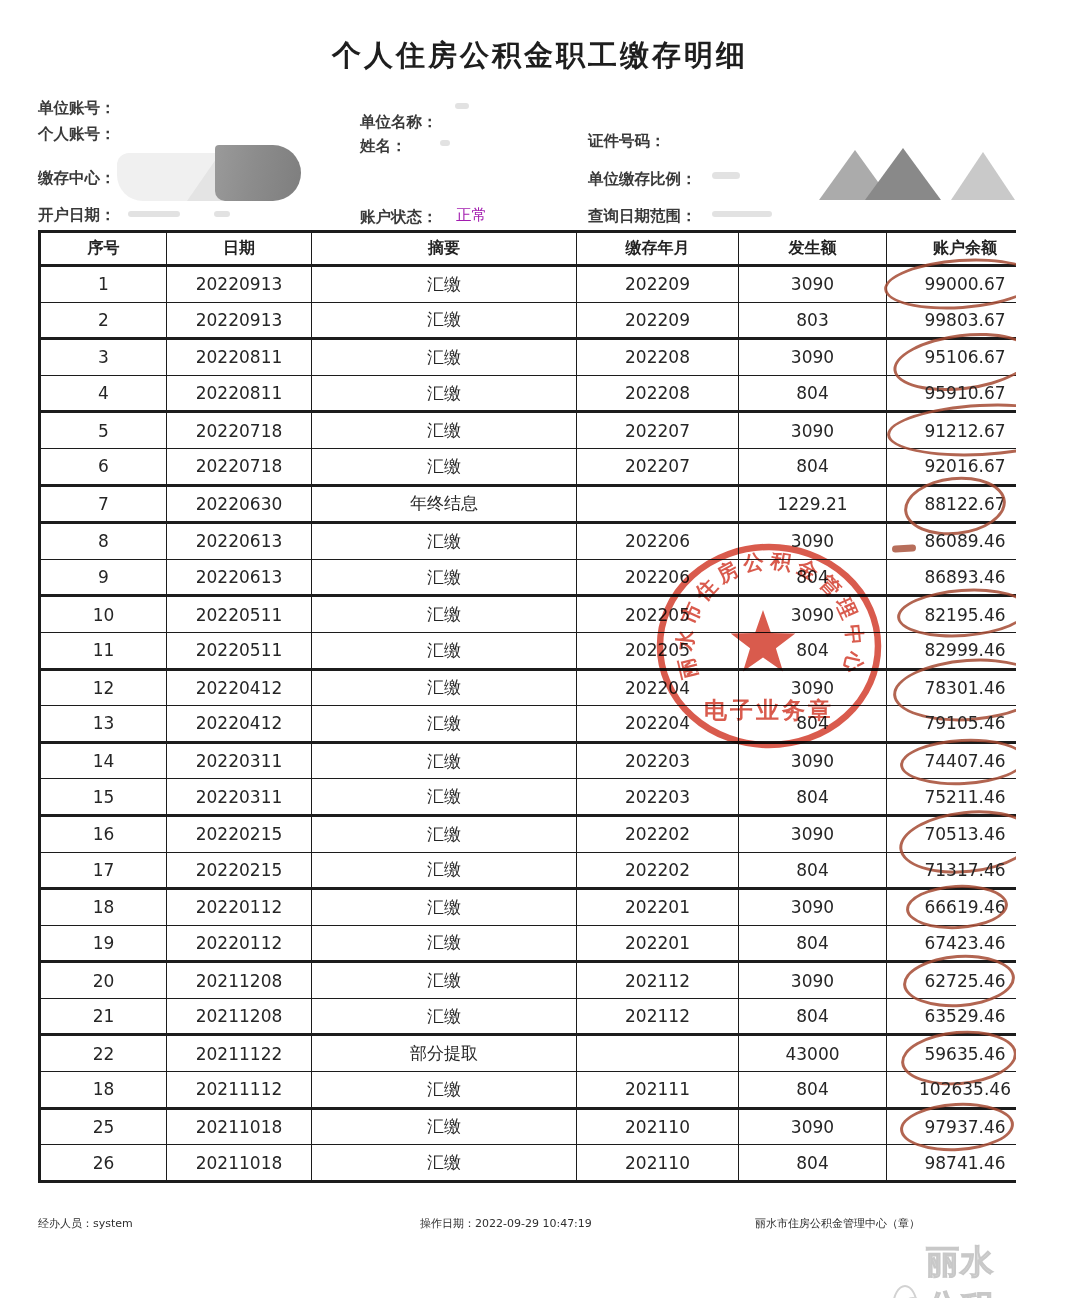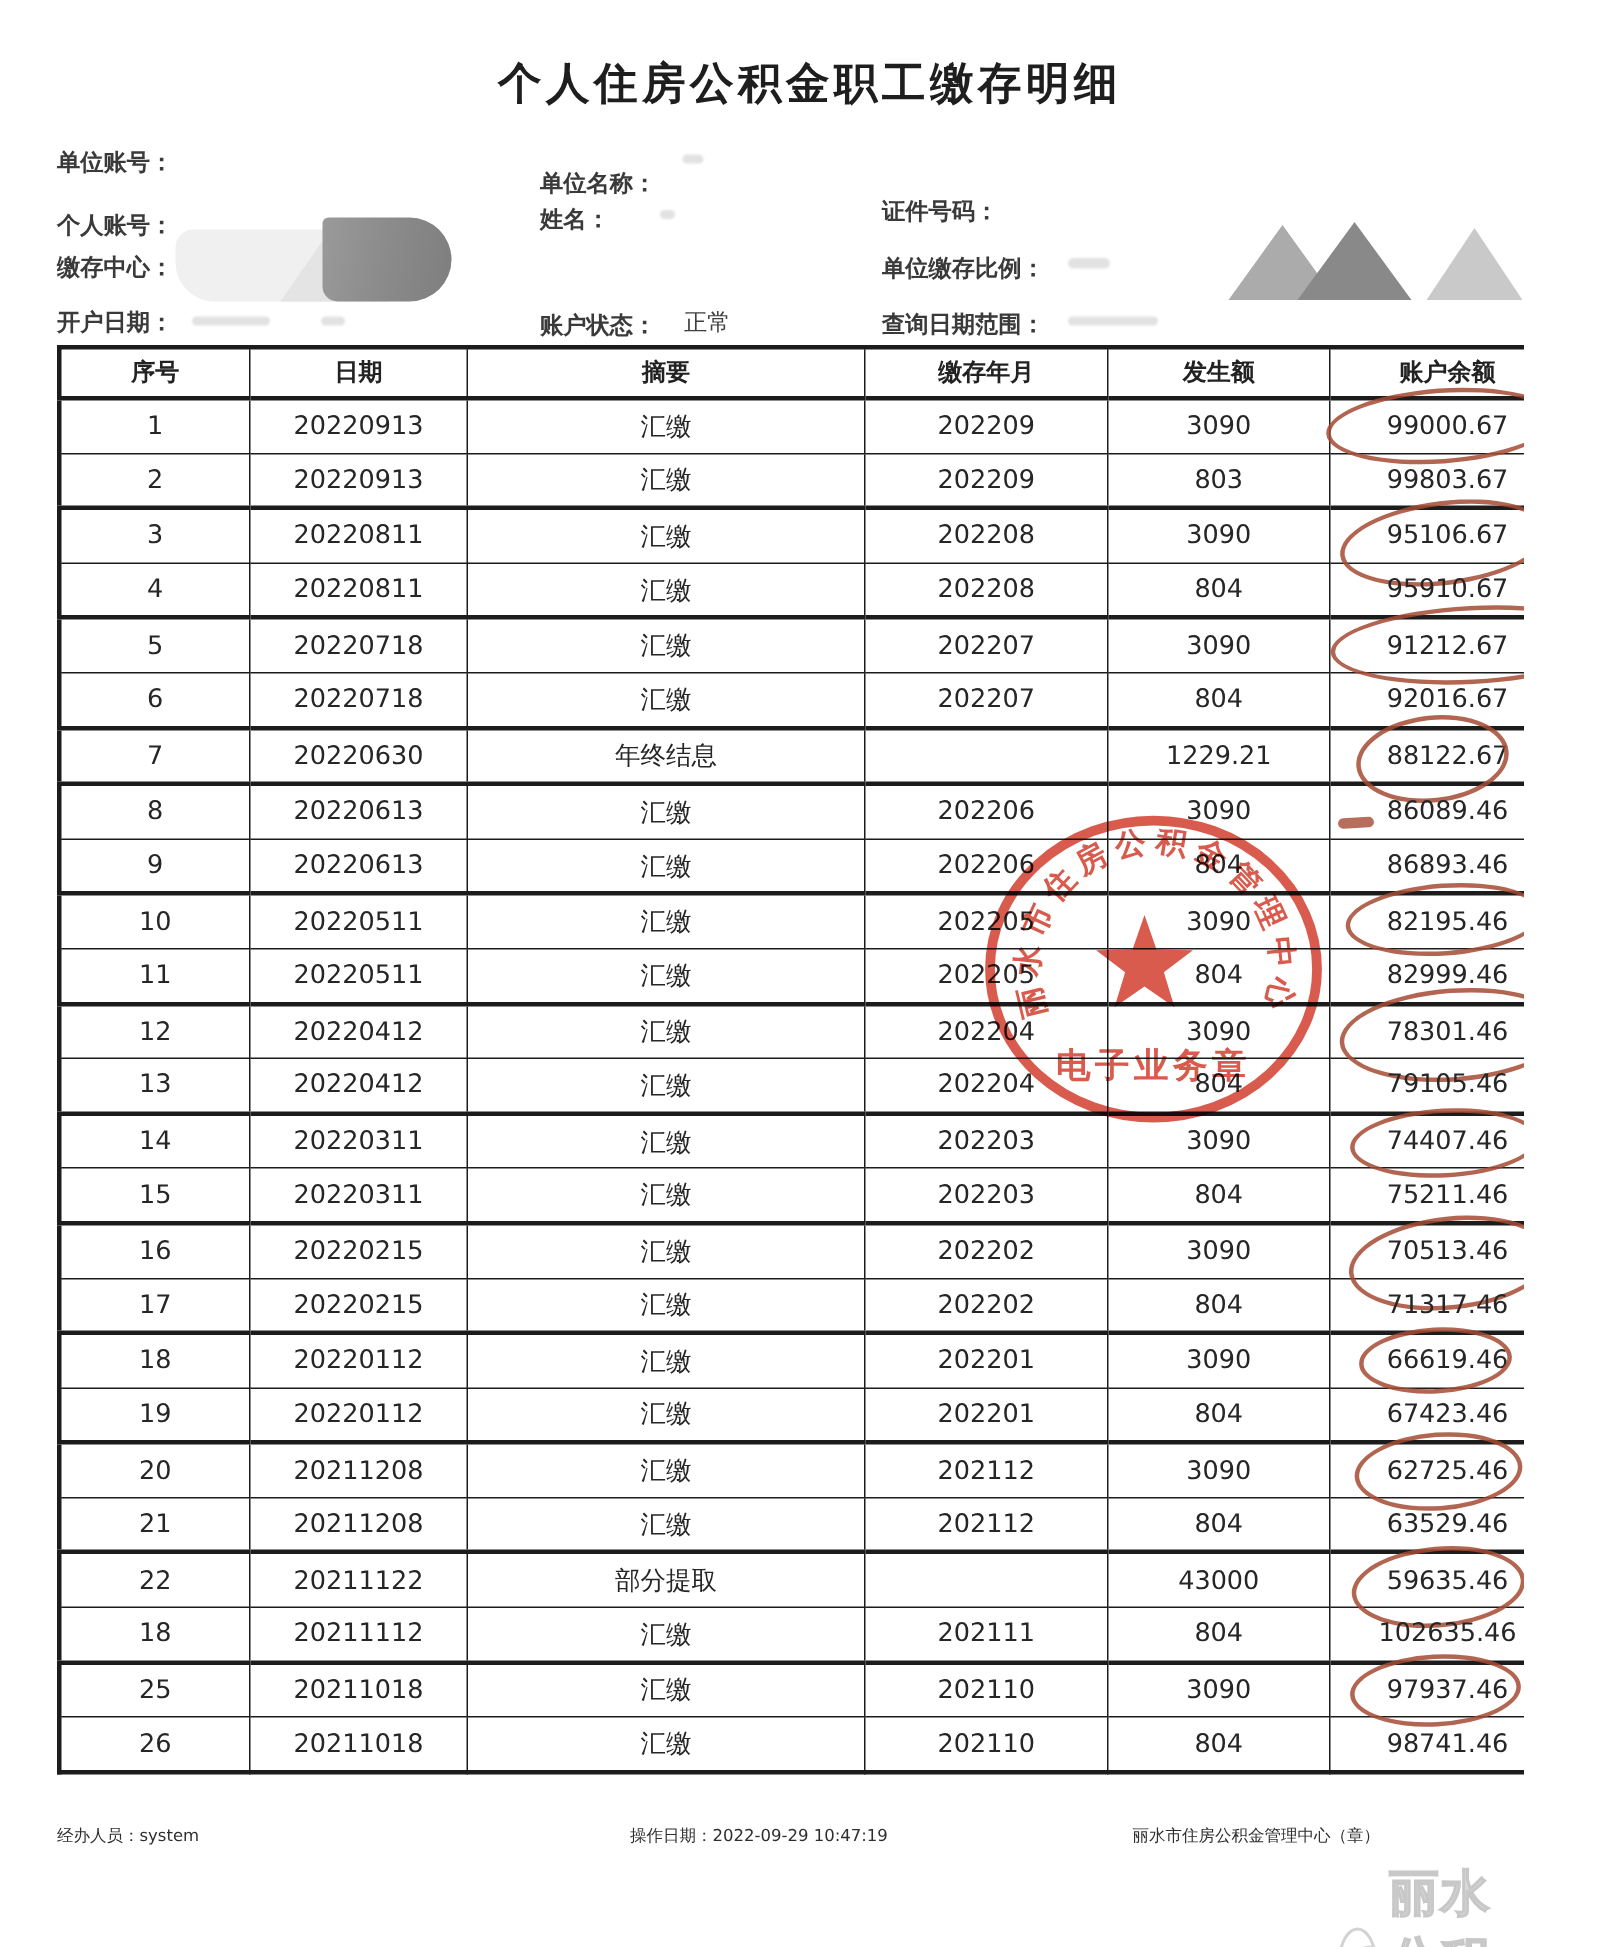--- a/index.html
+++ b/index.html
@@ -5,21 +5,21 @@
   :root{ --ann:#a54a32; --stamp:#d23b2b; --ink:#2b2b2b; --line:#1c1c1c; }
   html,body{margin:0;padding:0;background:#fff;}
   #page{position:relative;width:1016px;height:1298px;background:#fff;overflow:hidden;
         font-family:"DejaVu Sans","Liberation Sans",sans-serif;color:var(--ink);}
   .abs{position:absolute;}
   
   #doc-title{left:0;top:36px;width:1080px;text-align:center;font-size:29px;font-weight:700;
              letter-spacing:3px;color:#1e1e1e;}
   
   .lbl{font-size:15.5px;font-weight:600;color:#3a3a3a;white-space:nowrap;}
-  .val{font-size:15.5px;color:#404040;white-space:nowrap;}
+  .val{font-size:15.5px;color:#a21caf;white-space:nowrap;}
   
   .smudge{background:#cbcbcb;border-radius:4px;opacity:.55;filter:blur(.6px);}
   .tri{width:0;height:0;}
   
   #grid{position:absolute;left:38px;top:230px;width:1005px;border-collapse:collapse;table-layout:fixed;}
   #grid th,#grid td{border:1.6px solid var(--line);text-align:center;vertical-align:middle;
                     padding:0;overflow:visible;}
   #grid th{height:31px;font-size:16px;font-weight:600;color:#222;}
   #grid td{height:34.6px;font-size:17px;color:#262626;position:relative;}
   #grid{border:3px solid var(--line);}
@@ -45,21 +45,21 @@
 </head>
 <body>
 
 <div id="page">
 
   <div id="doc-title" class="abs">个人住房公积金职工缴存明细</div>
 
   <div>
     <span class="abs lbl" style="left:38px;top:98px">单位账号：</span>
     <span class="abs lbl" style="left:360px;top:112px">单位名称：</span>
-    <span class="abs lbl" style="left:38px;top:140px">个人账号：</span>
+    <span class="abs lbl" style="left:38px;top:124px">个人账号：</span>
     <span class="abs lbl" style="left:360px;top:136px">姓名：</span>
     <span class="abs lbl" style="left:588px;top:131px">证件号码：</span>
     <span class="abs lbl" style="left:38px;top:168px">缴存中心：</span>
     <span class="abs lbl" style="left:588px;top:169px">单位缴存比例：</span>
     <span class="abs lbl" style="left:38px;top:205px">开户日期：</span>
     <span class="abs lbl" style="left:360px;top:207px">账户状态：</span>
     <span class="abs val" style="left:456px;top:205px">正常</span>
     <span class="abs lbl" style="left:588px;top:206px">查询日期范围：</span>
 
     <div class="abs" style="left:115px;top:143px;width:186px;height:58px">

